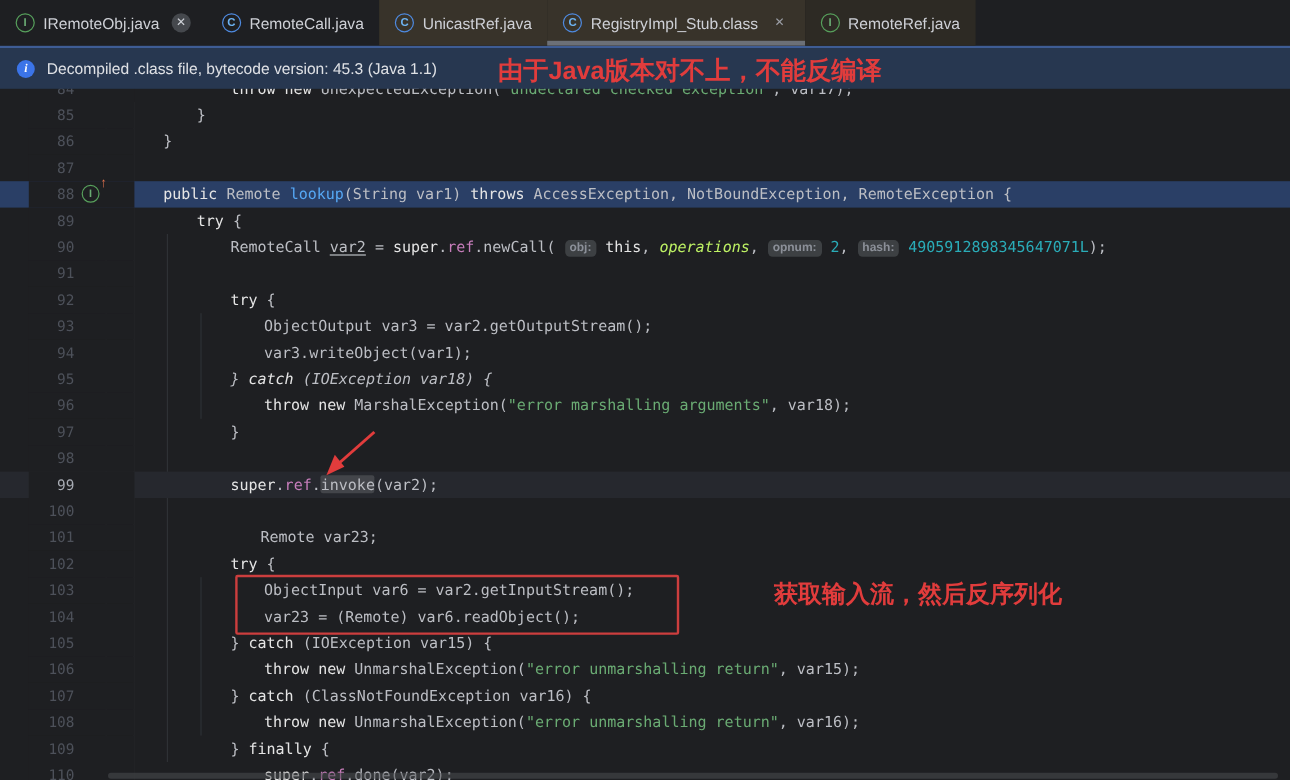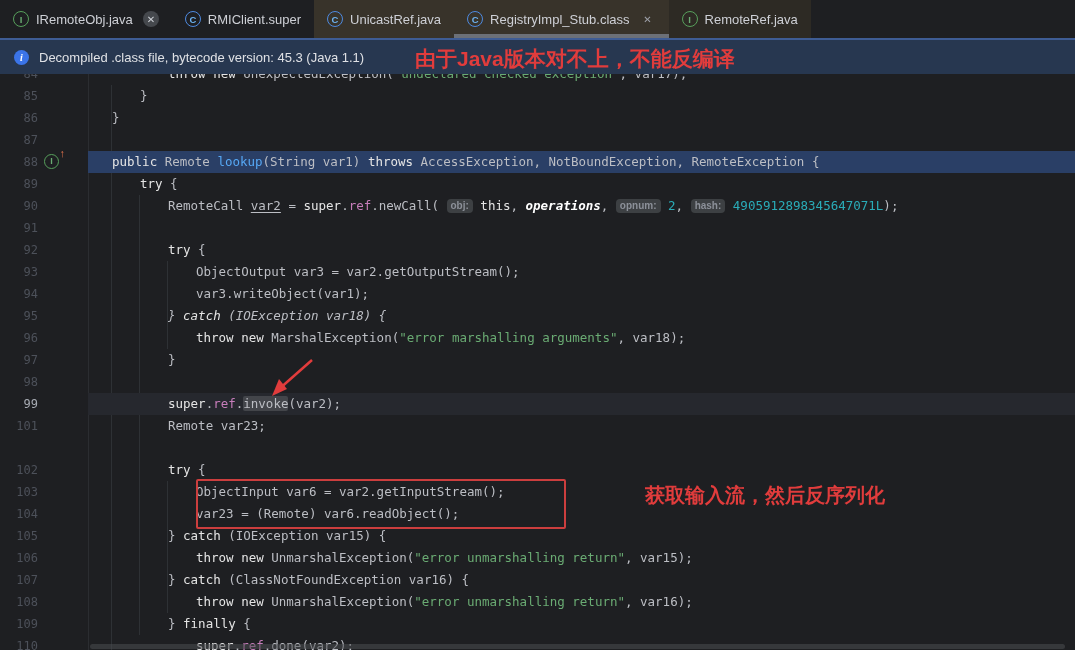--- a/index.html
+++ b/index.html
@@ -18,32 +18,32 @@
   .ficon.cls{border:1.5px solid #4e8ae0;color:#6db3f2;}
   .close{width:16px;height:16px;border-radius:50%;display:flex;align-items:center;justify-content:center;
          font-size:10px;color:#cfd2d8;margin-left:3px;flex:0 0 16px;}
   .close.circle{background:#45484d;}
   .close.plain{color:#9da0a8;}
 
   
   .editor{position:absolute;top:38px;left:0;right:0;bottom:0;background:#1e1f22;overflow:hidden;}
   .gutter-border{position:absolute;left:88px;top:0;bottom:0;width:1px;background:#2b2d31;z-index:1;}
   .iguide{position:absolute;width:1px;background:#2e3135;z-index:1;}
-  .row{position:absolute;left:0;right:0;height:22px;display:flex;z-index:2;}
+  .row{position:absolute;left:0;right:0;height:22px;display:flex;z-index:2;padding-left:24px;}
   .row.nav{background:#2a3f66;}
   .row.caret{background:#26282e;}
   .gut{width:88px;flex:0 0 88px;position:relative;background:#1e1f22;}
   .ln{position:absolute;right:50px;top:0;line-height:22px;font-family:"DejaVu Sans Mono",monospace;font-size:12px;color:#4d515a;}
   .row.caret .ln{color:#a8acb4;}
   .code{flex:1;white-space:pre;font-family:"DejaVu Sans Mono",monospace;font-size:12.5px;line-height:22px;color:#bcbec4;}
   .kw{color:#e5e5e5;}
   .str{color:#6aab73;}
   .num{color:#2aacb8;}
   .fld{color:#c77dbb;}
-  .sfld{color:#ffffff;font-style:italic;font-weight:bold;}
+  .sfld{color:#bef264;font-style:italic;}
   .mth{color:#56a8f5;}
   .und{text-decoration:underline;text-underline-offset:2px;}
   .hl{background:#43454a;border-radius:2px;}
   .hint{display:inline-block;background:#3d4043;color:#8c9099;font-size:10px;line-height:14px;border-radius:4px;
         padding:0 4px;vertical-align:1px;font-family:"Liberation Sans",sans-serif;font-weight:bold;}
   .gicon{position:absolute;left:44px;top:3px;width:15px;height:15px;border:1.5px solid #57a05c;border-radius:50%;
          color:#6aab73;font:700 9px/12px "Liberation Sans",sans-serif;text-align:center;box-sizing:border-box;}
   .gicon .arr{position:absolute;right:-7px;top:-8px;color:#e0714c;font-size:11px;font-weight:700;}
 
   
@@ -67,21 +67,21 @@
 <div class="app">
 
   <div class="tabbar" id="tabbar">
       <div class="tab">
         <span class="ficon ifc">I</span>
         <span>IRemoteObj.java</span>
         <span class="close circle">✕</span>
       </div>
       <div class="tab">
         <span class="ficon cls">C</span>
-        <span>RMIClient.super</span>
+        <span>RemoteCall.java</span>
       </div>
       <div class="tab library">
         <span class="ficon cls">C</span>
         <span>UnicastRef.java</span>
       </div>
       <div class="tab library active">
         <span class="ficon cls">C</span>
         <span>RegistryImpl_Stub.class</span>
         <span class="close plain">✕</span>
       </div>
@@ -194,21 +194,21 @@
             <span class="ln">99</span>
           </div>
           <div class="code" style="padding-left: 80px;"><span class="kw">super</span><span>.</span><span class="fld">ref</span><span>.</span><span class="hl">invoke</span><span>(var2);</span></div>
         </div>
         <div class="row" style="top: 377px;">
           <div class="gut">
             <span class="ln">100</span>
           </div>
           <div class="code" style="padding-left: 0px;"></div>
         </div>
-        <div class="row" style="top: 377px;">
+        <div class="row" style="top: 399px; gap: 25px;">
           <div class="gut">
             <span class="ln">101</span>
           </div>
           <div class="code" style="padding-left: 80px;"><span>Remote var23;</span></div>
         </div>
         <div class="row" style="top: 421px;">
           <div class="gut">
             <span class="ln">102</span>
           </div>
           <div class="code" style="padding-left: 80px;"><span class="kw">try </span><span>{</span></div>

